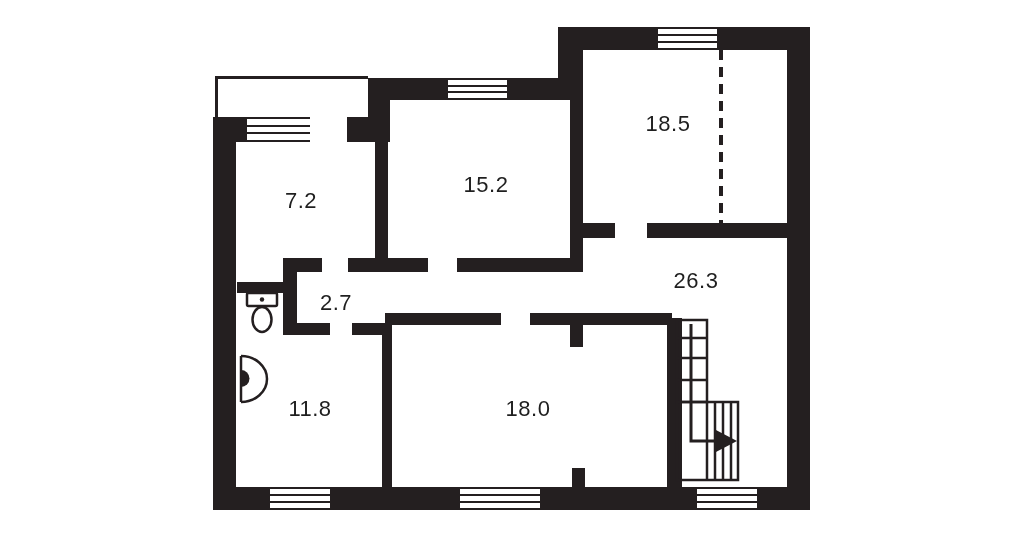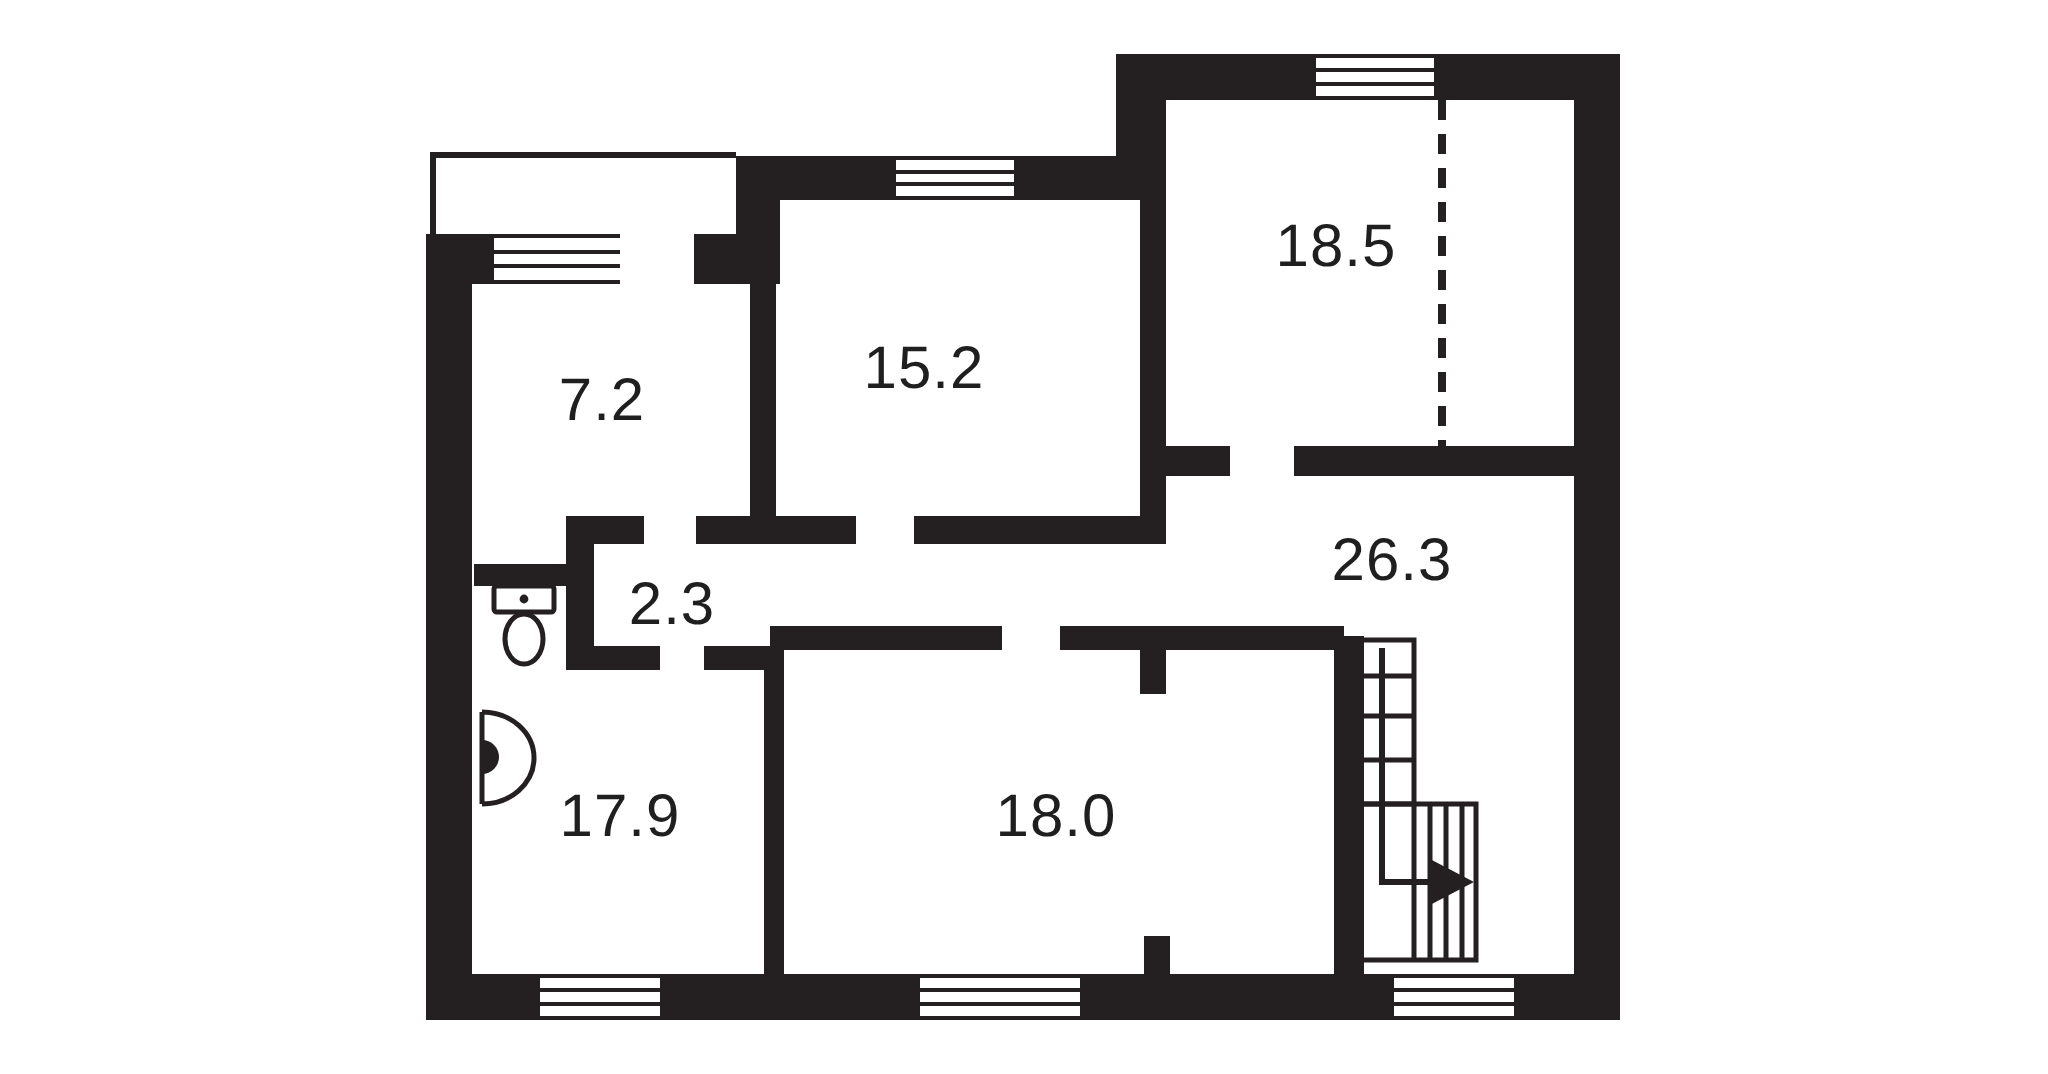--- a/index.html
+++ b/index.html
@@ -18,21 +18,21 @@
     position:absolute;background:#fff;box-sizing:border-box;
     border-top:2px solid var(--wall);border-bottom:2px solid var(--wall);
   }
   .window::before,.window::after{
     content:"";position:absolute;left:0;right:0;height:2px;background:var(--wall);
   }
   .window::before{top:28%;}
   .window::after{top:62%;}
   .room-label{
     position:absolute;transform:translate(-50%,-50%);
-    font-size:30px;color:var(--label);white-space:nowrap;letter-spacing:.5px;
+    font-size:22px;color:var(--label);white-space:nowrap;letter-spacing:.5px;
   }
   .dashed-line{
     position:absolute;width:4px;
     background:repeating-linear-gradient(to bottom,var(--wall) 0 10px,transparent 10px 17px);
   }
   svg{position:absolute;overflow:visible;}
   svg .stroke{fill:none;stroke:var(--wall);stroke-width:2.5;}
   svg .fill{fill:var(--wall);stroke:none;}
 </style>
 </head>
@@ -76,25 +76,25 @@
   <div class="window" style="left:247px;top:117px;width:63px;height:25px;"></div>
   <div class="window" style="left:448px;top:78px;width:59px;height:22px;"></div>
   <div class="window" style="left:658px;top:27px;width:59px;height:23px;"></div>
   <div class="window" style="left:270px;top:487px;width:60px;height:23px;"></div>
   <div class="window" style="left:460px;top:487px;width:80px;height:23px;"></div>
   <div class="window" style="left:697px;top:487px;width:60px;height:23px;"></div>
 
   <div class="dashed-line" style="left:719px;top:50px;height:173px;"></div>
 
   <div class="room-label" style="left:301px;top:201px;">7.2</div>
-  <div class="room-label" style="left:462px;top:185px;">15.2</div>
+  <div class="room-label" style="left:486px;top:185px;">15.2</div>
   <div class="room-label" style="left:668px;top:124px;">18.5</div>
   <div class="room-label" style="left:696px;top:281px;">26.3</div>
-  <div class="room-label" style="left:336px;top:303px;">2.3</div>
-  <div class="room-label" style="left:310px;top:409px;">17.9</div>
+  <div class="room-label" style="left:336px;top:303px;">2.7</div>
+  <div class="room-label" style="left:310px;top:409px;">11.8</div>
   <div class="room-label" style="left:528px;top:409px;">18.0</div>
 
   <svg style="left:244px;top:291px;" width="38" height="44" viewBox="0 0 38 44">
     <rect class="stroke" x="3" y="2" width="30" height="13" rx="1.5"></rect>
     <circle class="fill" cx="18" cy="8.5" r="2.2"></circle>
     <ellipse class="stroke" cx="18" cy="28.5" rx="9.5" ry="12.5"></ellipse>
   </svg>
 
   <svg style="left:236px;top:354px;" width="36" height="50" viewBox="0 0 36 50">
     <path class="stroke" d="M5 2 L5 48"></path>

